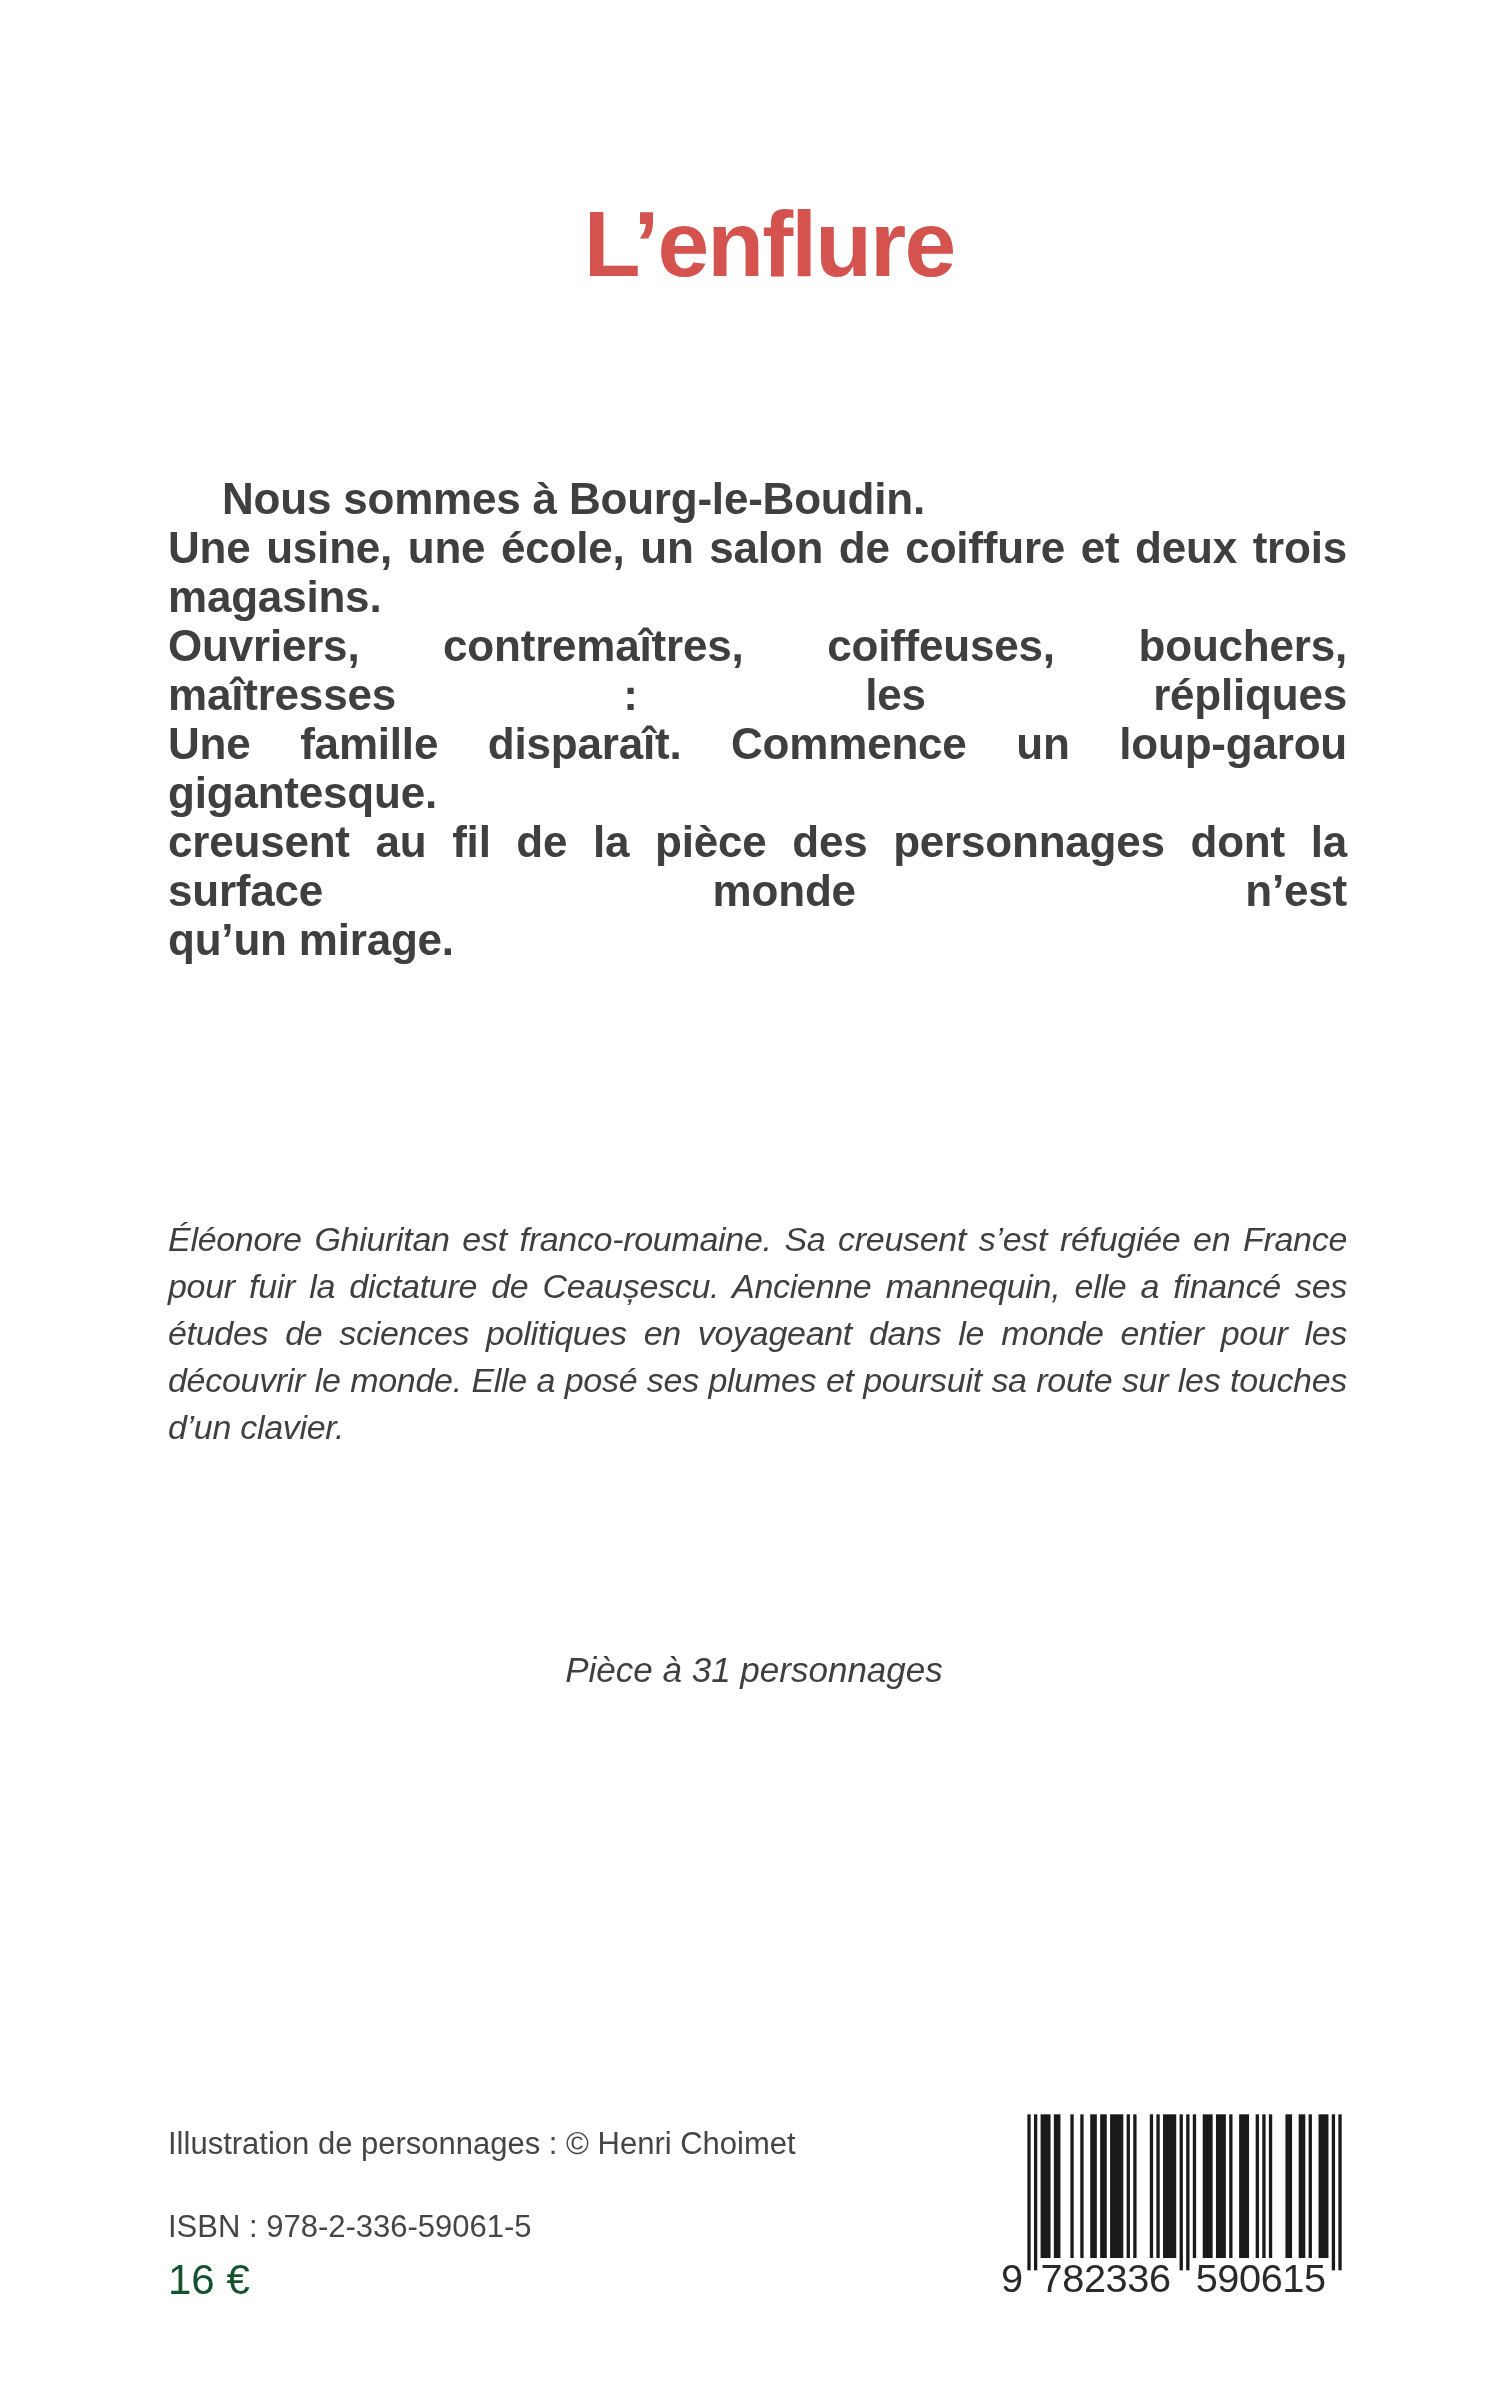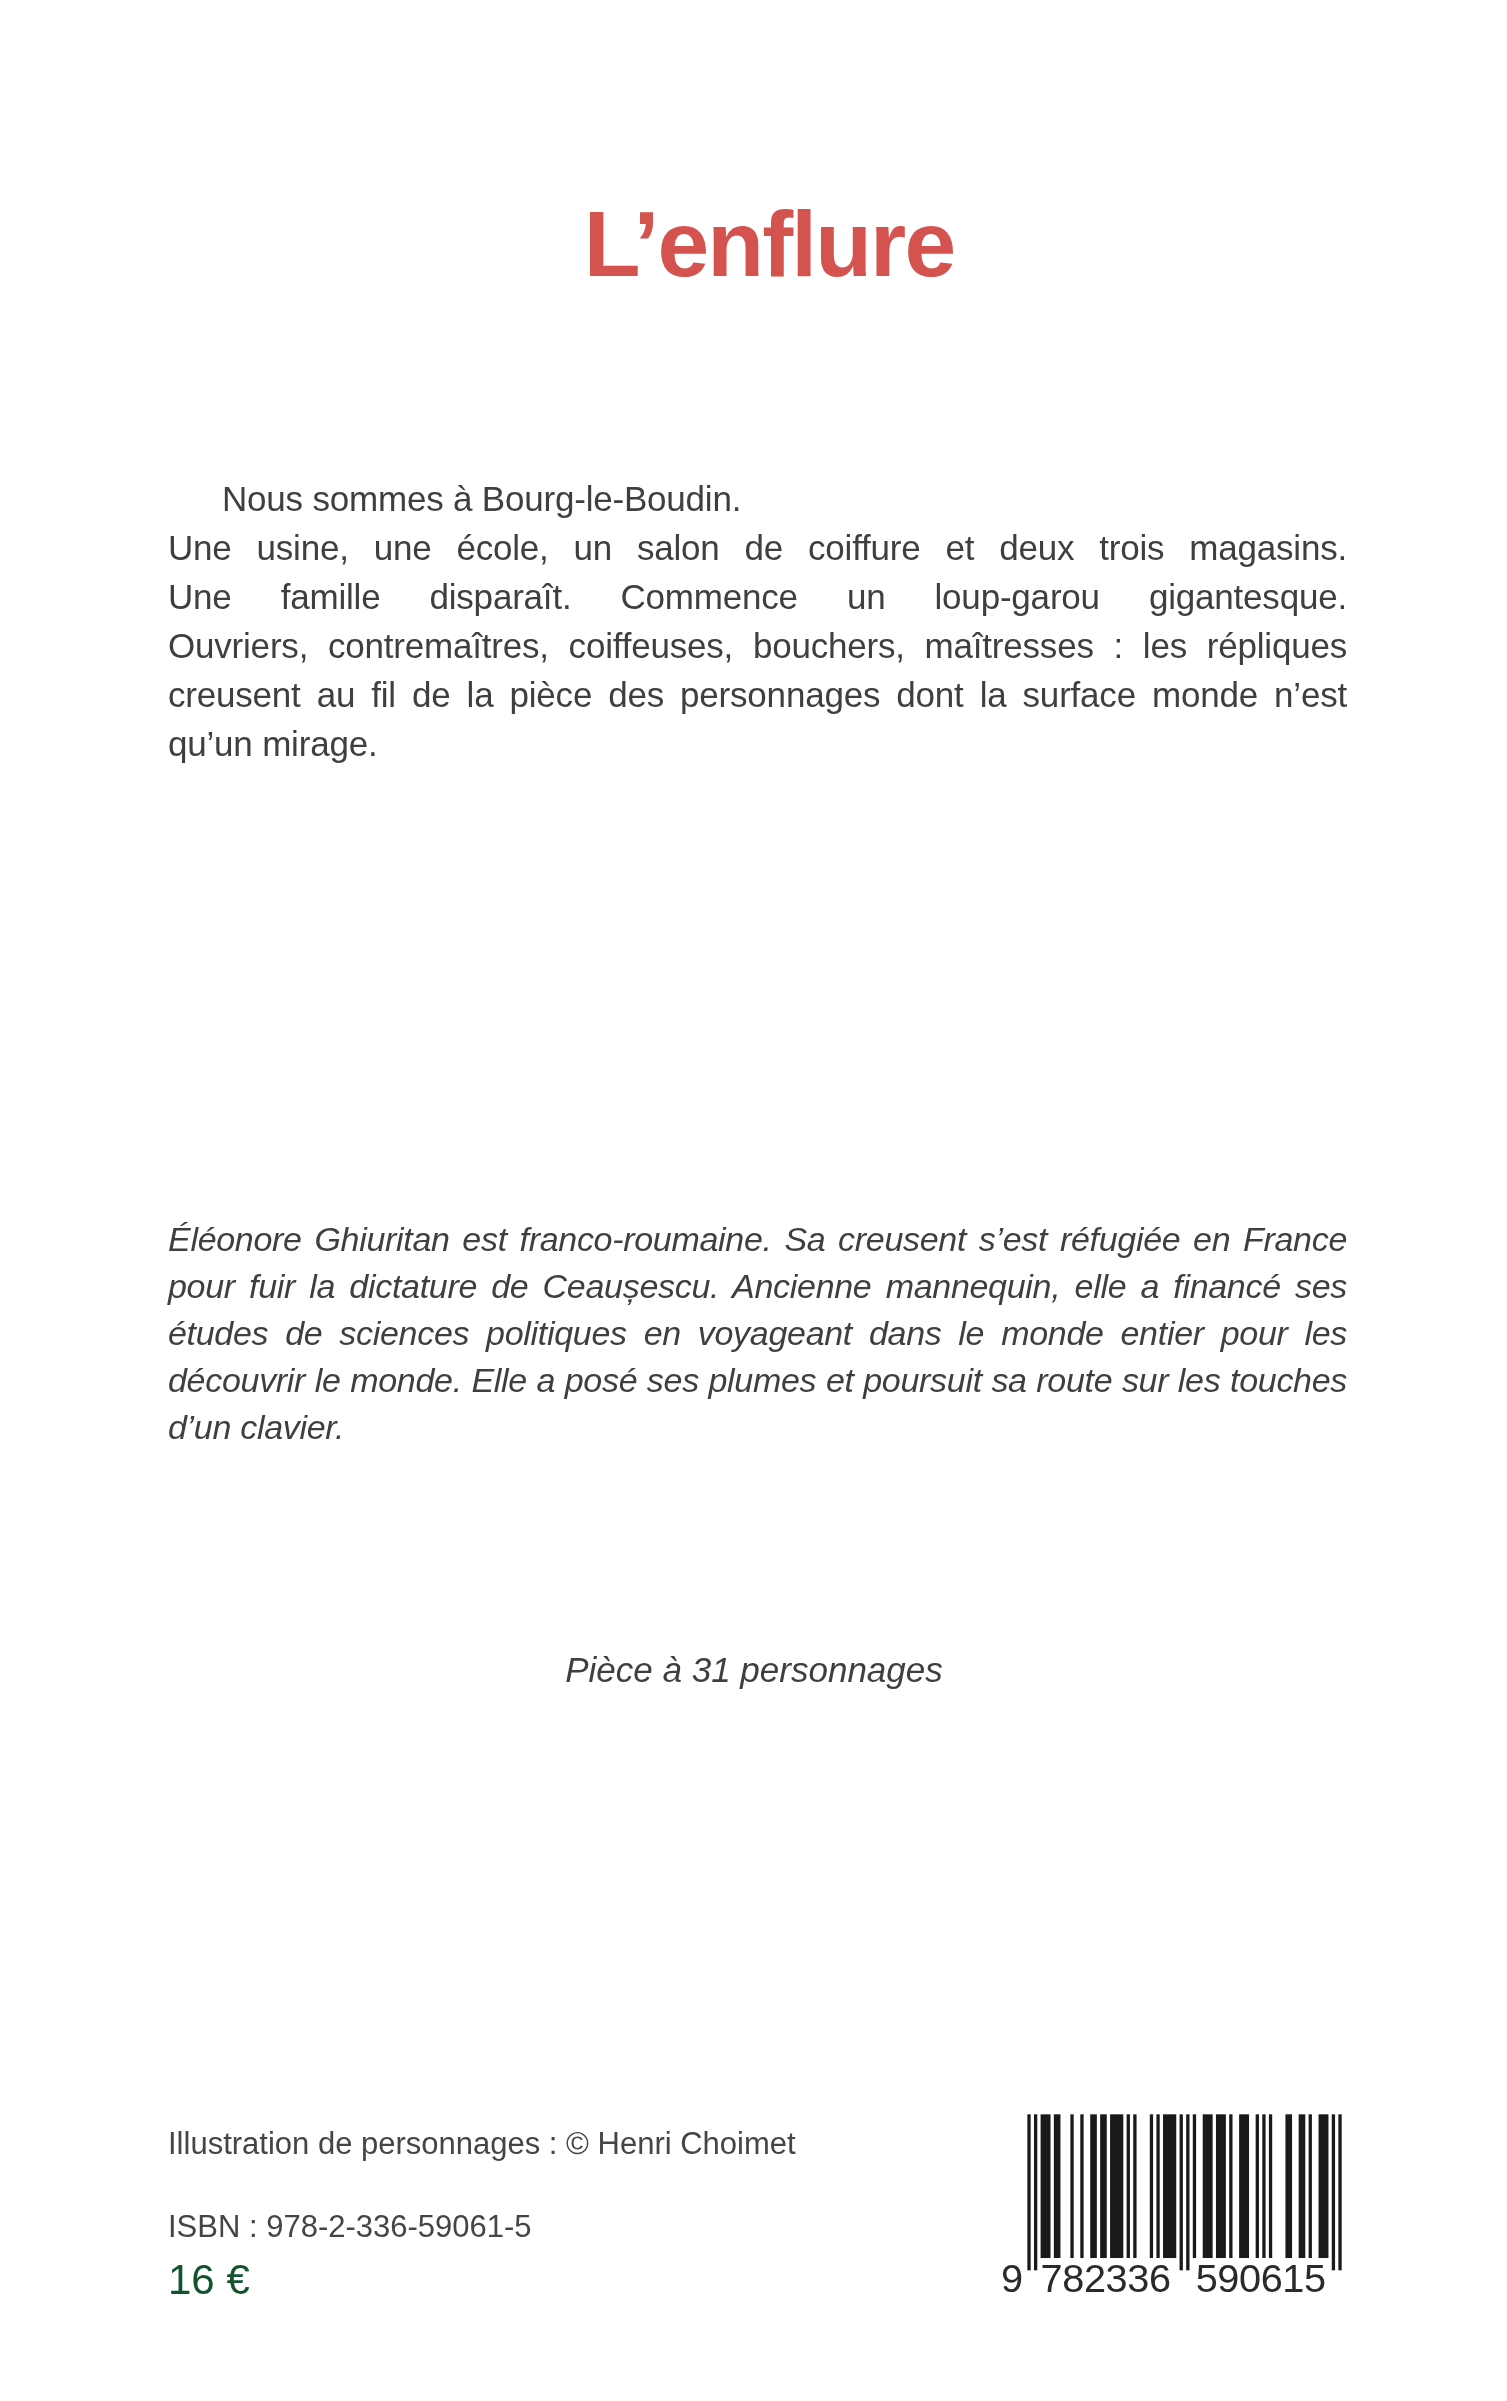--- a/index.html
+++ b/index.html
@@ -25,23 +25,23 @@
     color: #d5534e;
     margin: 15px;
   }
   .textblock {
     position: absolute;
     left: 168px;
     width: 1179px;
   }
   .synopsis {
     top: 474px;
-    font-size: 35px;
+    font-size: 44px;
     line-height: 49px;
-    font-weight: 400;
+    font-weight: 700;
     letter-spacing: -0.2px;
   }
   .bio {
     top: 1216px;
     font-size: 34px;
     line-height: 47px;
     font-style: italic;
     font-weight: 300;
     letter-spacing: -0.3px;
   }
@@ -91,22 +91,22 @@
 </head>
 <body>
 
 <div class="page">
 
   <h1 class="book-title" style="color: rgb(213, 83, 78);">L’enflure</h1>
 
   <section class="textblock synopsis">
     <div class="line indent">Nous sommes à Bourg-le-Boudin.</div>
     <div class="line jl">Une usine, une école, un salon de coiffure et deux trois magasins.</div>
+    <div class="line jl">Ouvriers, contremaîtres, coiffeuses, bouchers, maîtresses : les répliques</div>
     <div class="line jl">Une famille disparaît. Commence un loup-garou gigantesque.</div>
-    <div class="line jl">Ouvriers, contremaîtres, coiffeuses, bouchers, maîtresses : les répliques</div>
     <div class="line jl">creusent au fil de la pièce des personnages dont la surface monde n’est</div>
     <div class="line">qu’un mirage.</div>
   </section>
 
   <section class="textblock bio">
     <div class="line jl"><span class="author-name">Éléonore Ghiuritan</span><span> est franco-roumaine. Sa creusent s’est réfugiée en France</span></div>
     <div class="line jl">pour fuir la dictature de Ceaușescu. Ancienne mannequin, elle a financé ses</div>
     <div class="line jl">études de sciences politiques en voyageant dans le monde entier pour les</div>
     <div class="line jl">découvrir le monde. Elle a posé ses plumes et poursuit sa route sur les touches</div>
     <div class="line">d’un clavier.</div>

